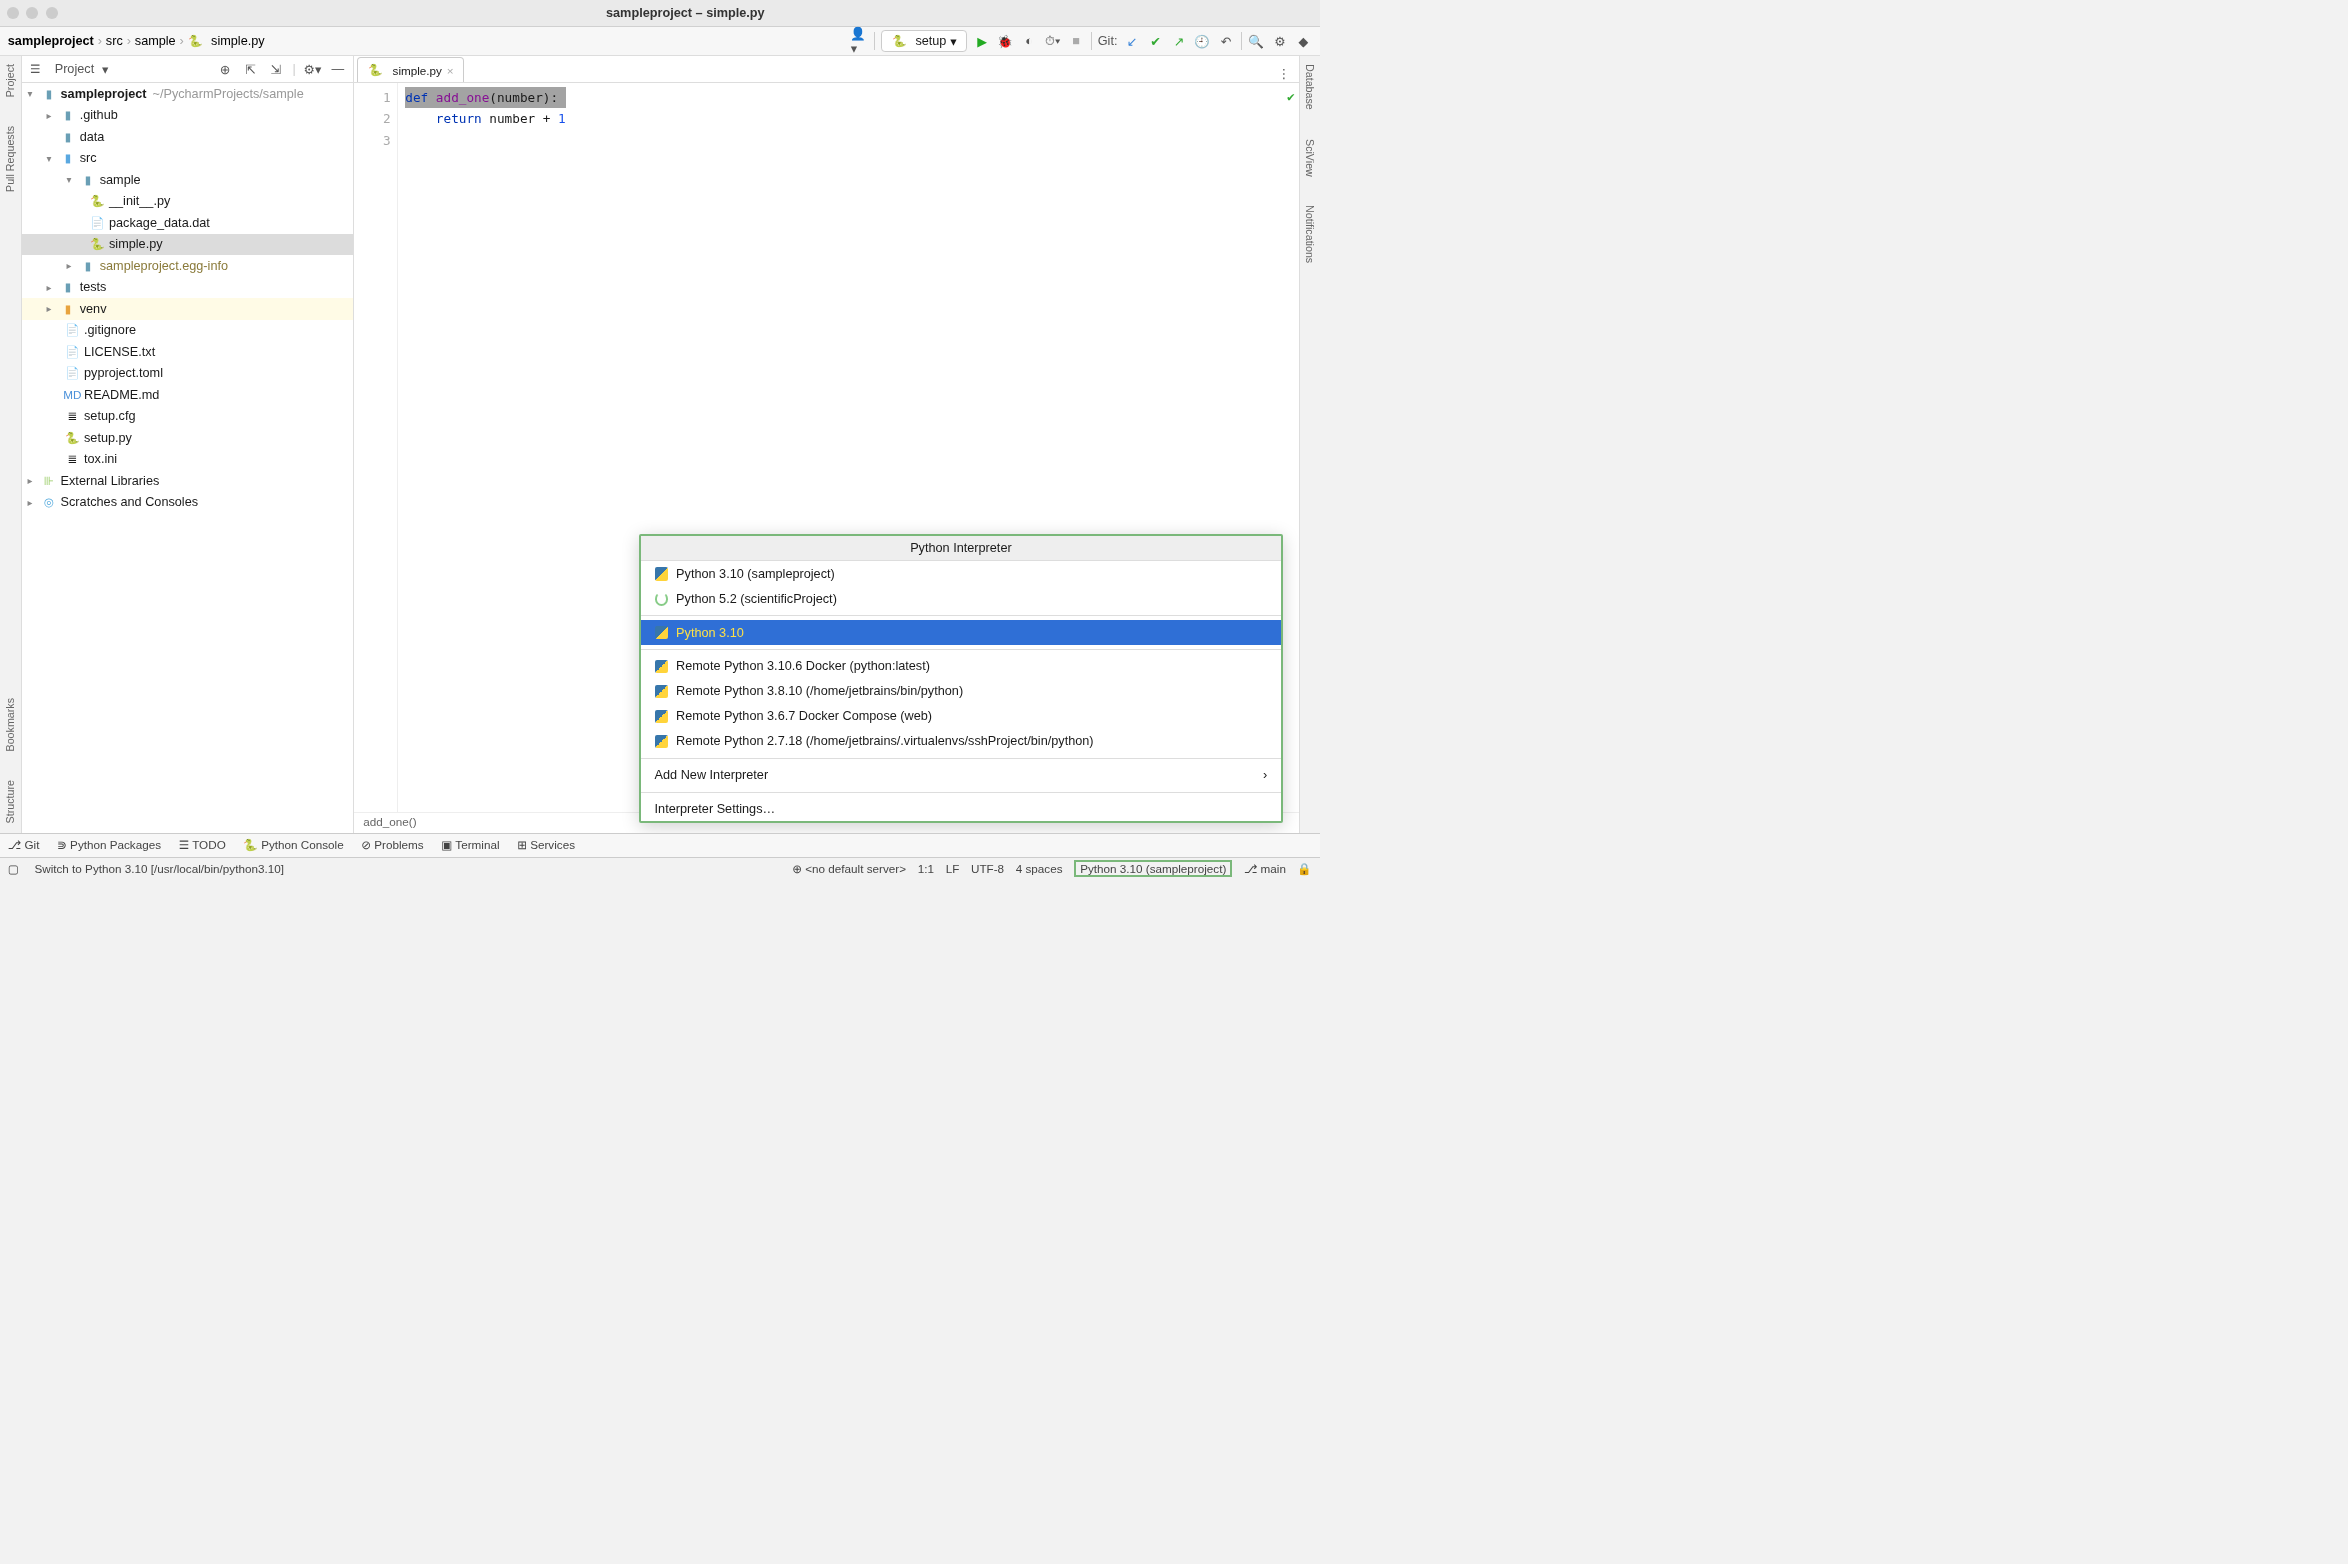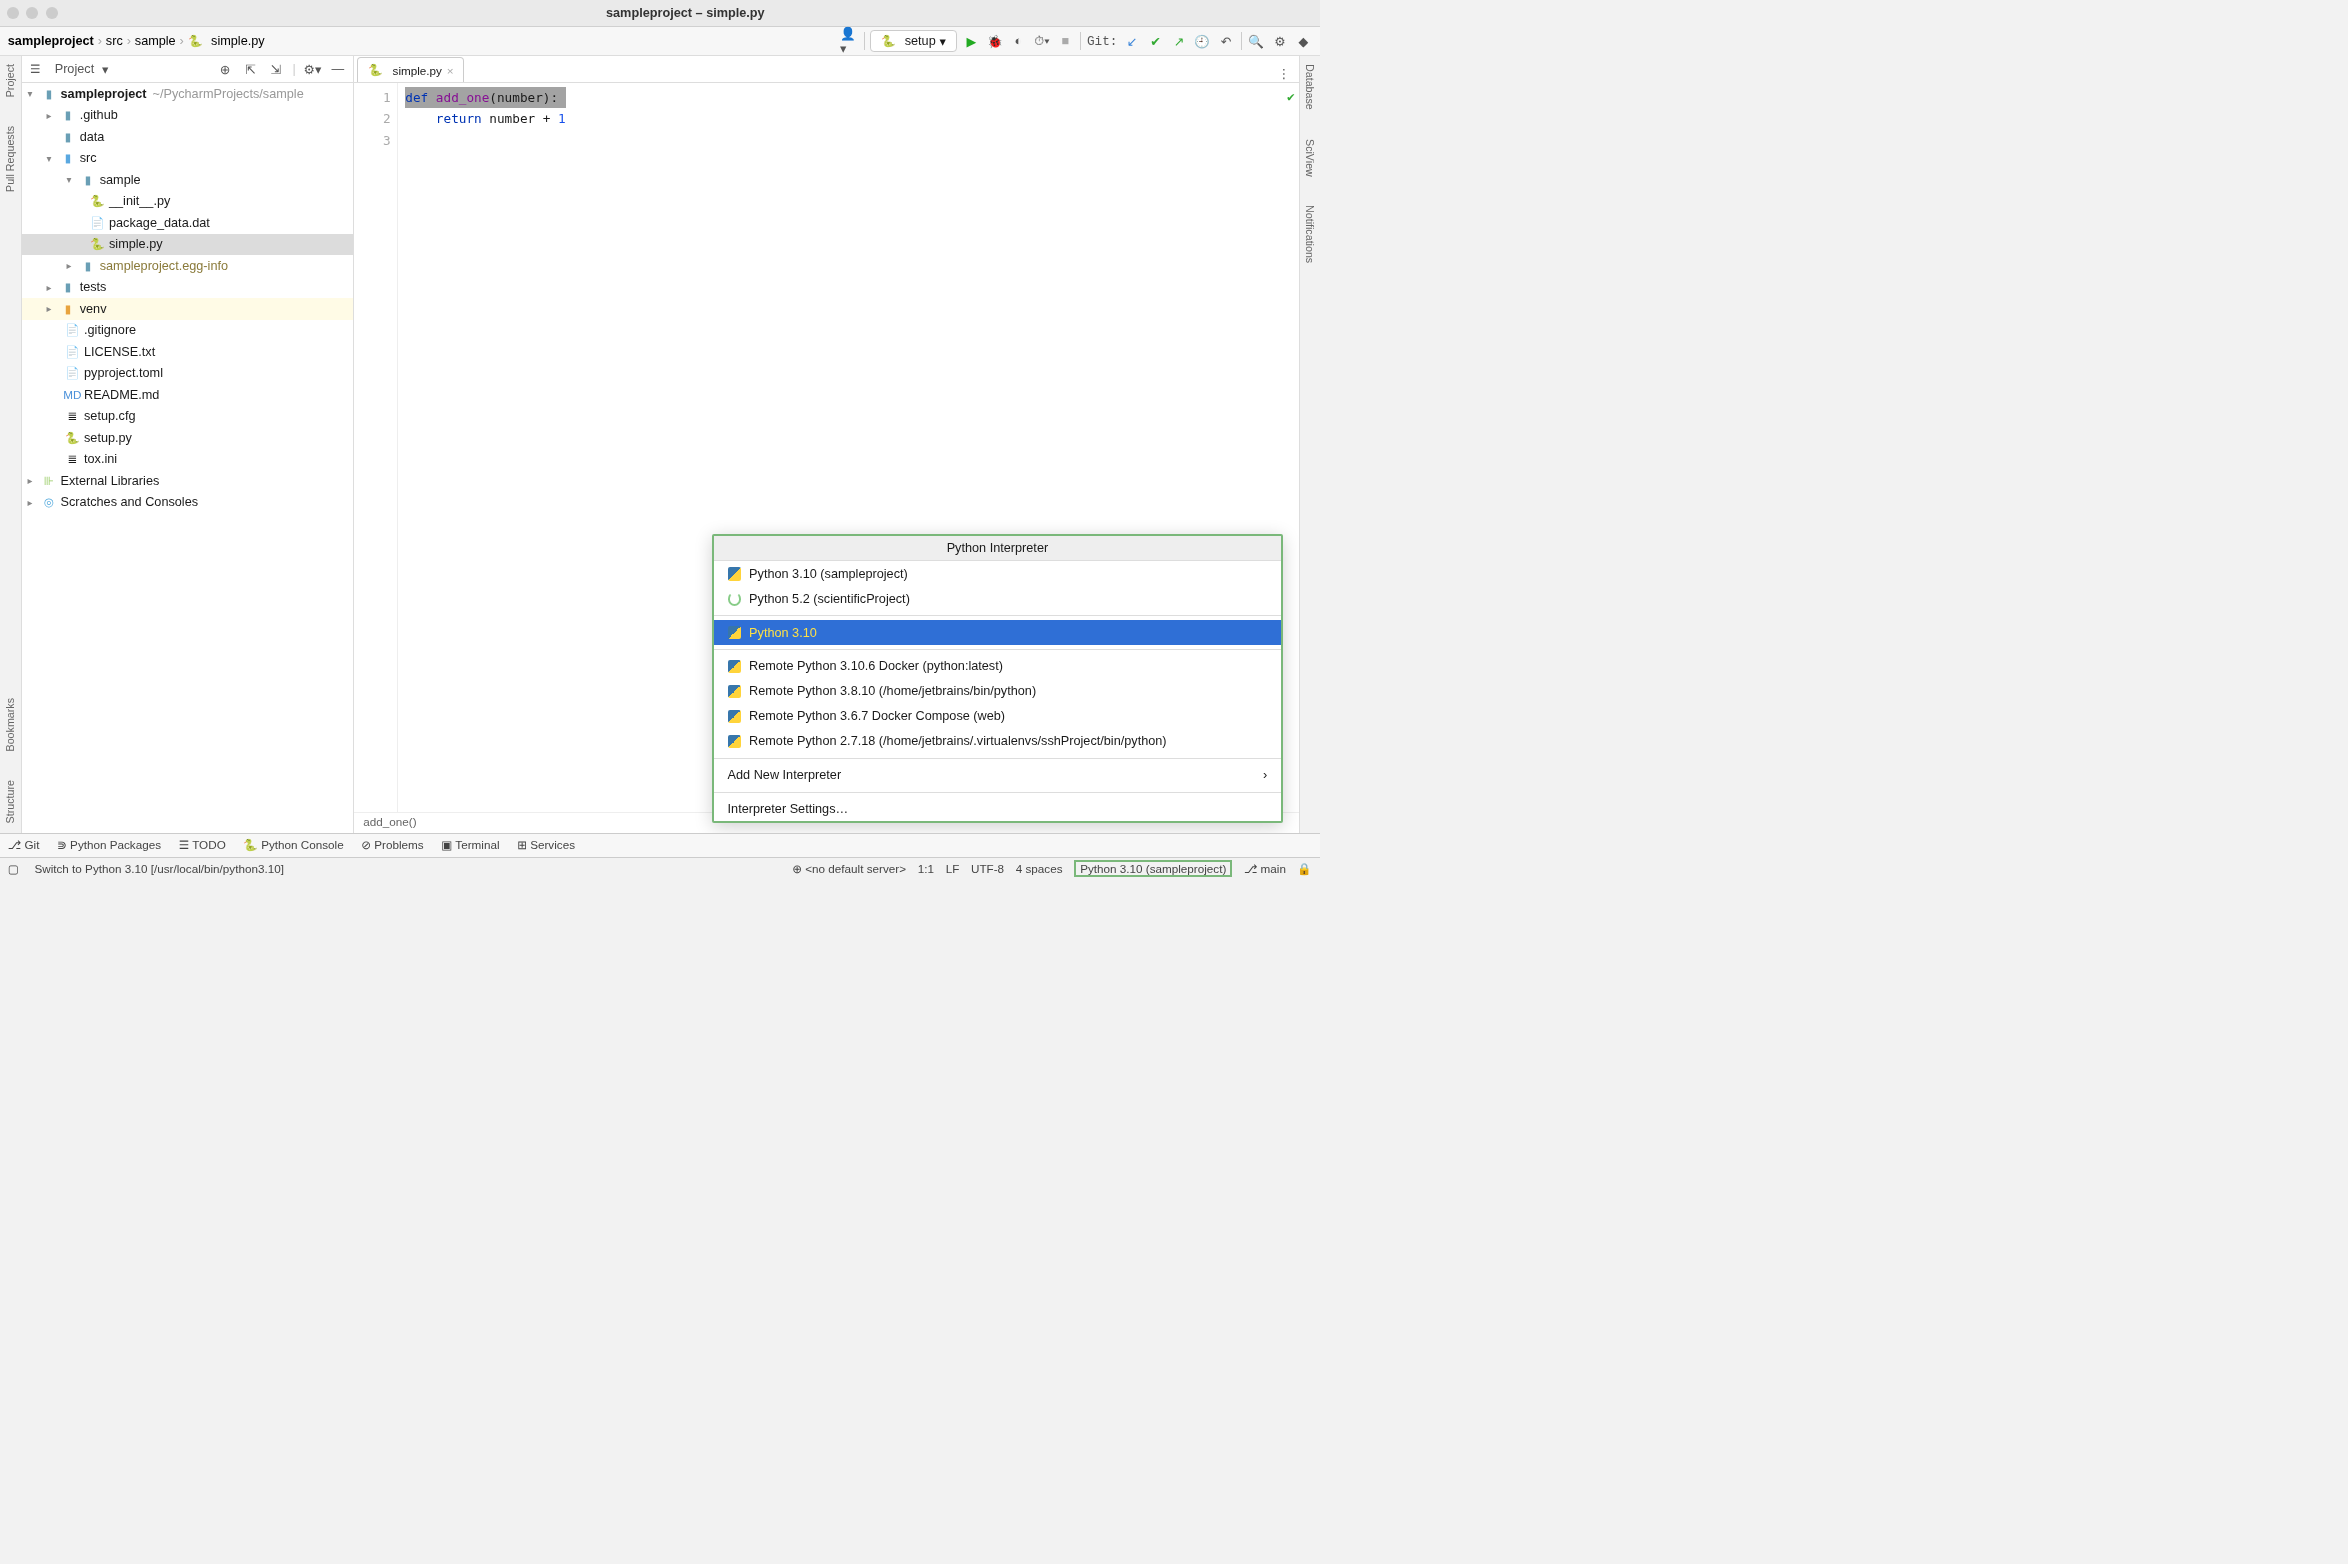--- a/index.html
+++ b/index.html
@@ -85,21 +85,21 @@
   padding:0 7.8px;
   font-size:11.7px; color:#444;
   gap:15.6px;
 }
 .bottombar .right { margin-left:auto; display:flex; gap:11.7px; align-items:center;}
 .toolstrip { height:23.4px; border-top:1px solid #ccc; background:#f7f7f7; display:flex; align-items:center; padding:0 7.8px; gap:17.6px; font-size:11.7px; color:#444;}
 .popup {
   position:absolute;
   right:15.6px;
   bottom:9.8px;
-  width:571px;
+  width:644px;
   border:2px solid #7ab87a;
   background:#fff;
   box-shadow:0 3.9px 17.6px rgba(0,0,0,.18);
   border-radius:2px;
   z-index:50;
   font-size:12.7px;
 }
 .popup-hdr { height:25px; background:#eee; border-bottom:1px solid #ddd; display:flex; align-items:center; justify-content:center; font-weight:500;}
 .popup-row { height:25px; display:flex; align-items:center; padding:0 13.7px; gap:7.8px; cursor:pointer;}
 .popup-row.sel{ background:#2f6fd6; color:#fde047;}
@@ -138,21 +138,21 @@
     <span class="fico py">🐍</span>
     <span>setup</span>
     <span>▾</span>
   </div>
   <div class="tb-ico" style="color:#2a2">▶</div>
   <div class="tb-ico" style="color:#2a2">🐞</div>
   <div class="tb-ico">◐</div>
   <div class="tb-ico">⏱▾</div>
   <div class="tb-ico" style="color:#aaa">■</div>
   <div style="width:1px;height:17.6px;background:#ccc;"></div>
-  <span style="color:#555;font-family:Liberation Mono, monospace;">Git:</span>
+  <span style="color:#555;">Git:</span>
   <div class="tb-ico" style="color:#3a84d8">↙</div>
   <div class="tb-ico" style="color:#3a3">✔</div>
   <div class="tb-ico" style="color:#3a3">↗</div>
   <div class="tb-ico">🕘</div>
   <div class="tb-ico">↶</div>
   <div style="width:1px;height:17.6px;background:#ccc;"></div>
   <div class="tb-ico">🔍</div>
   <div class="tb-ico">⚙</div>
   <div class="tb-ico">◆</div>
 </div>

